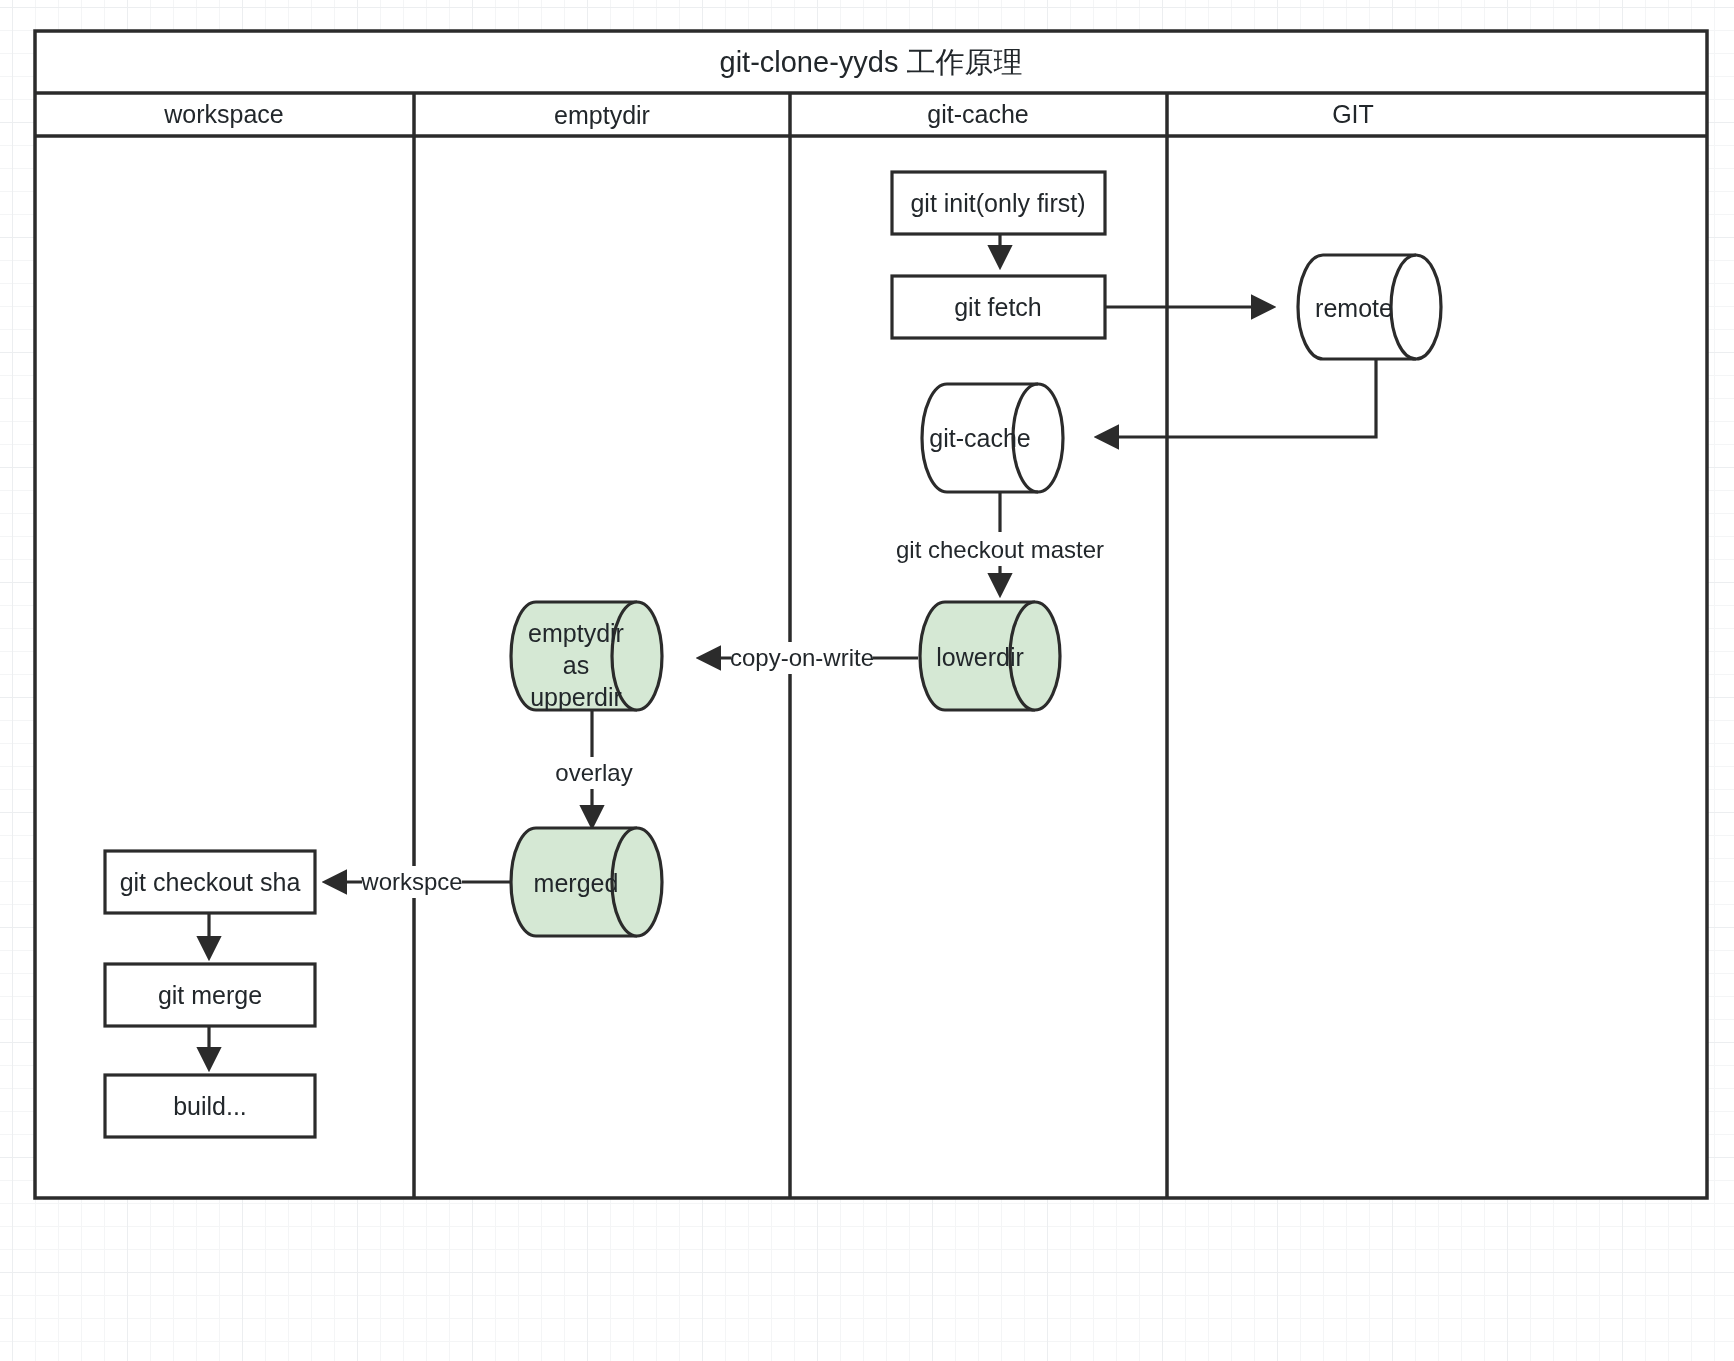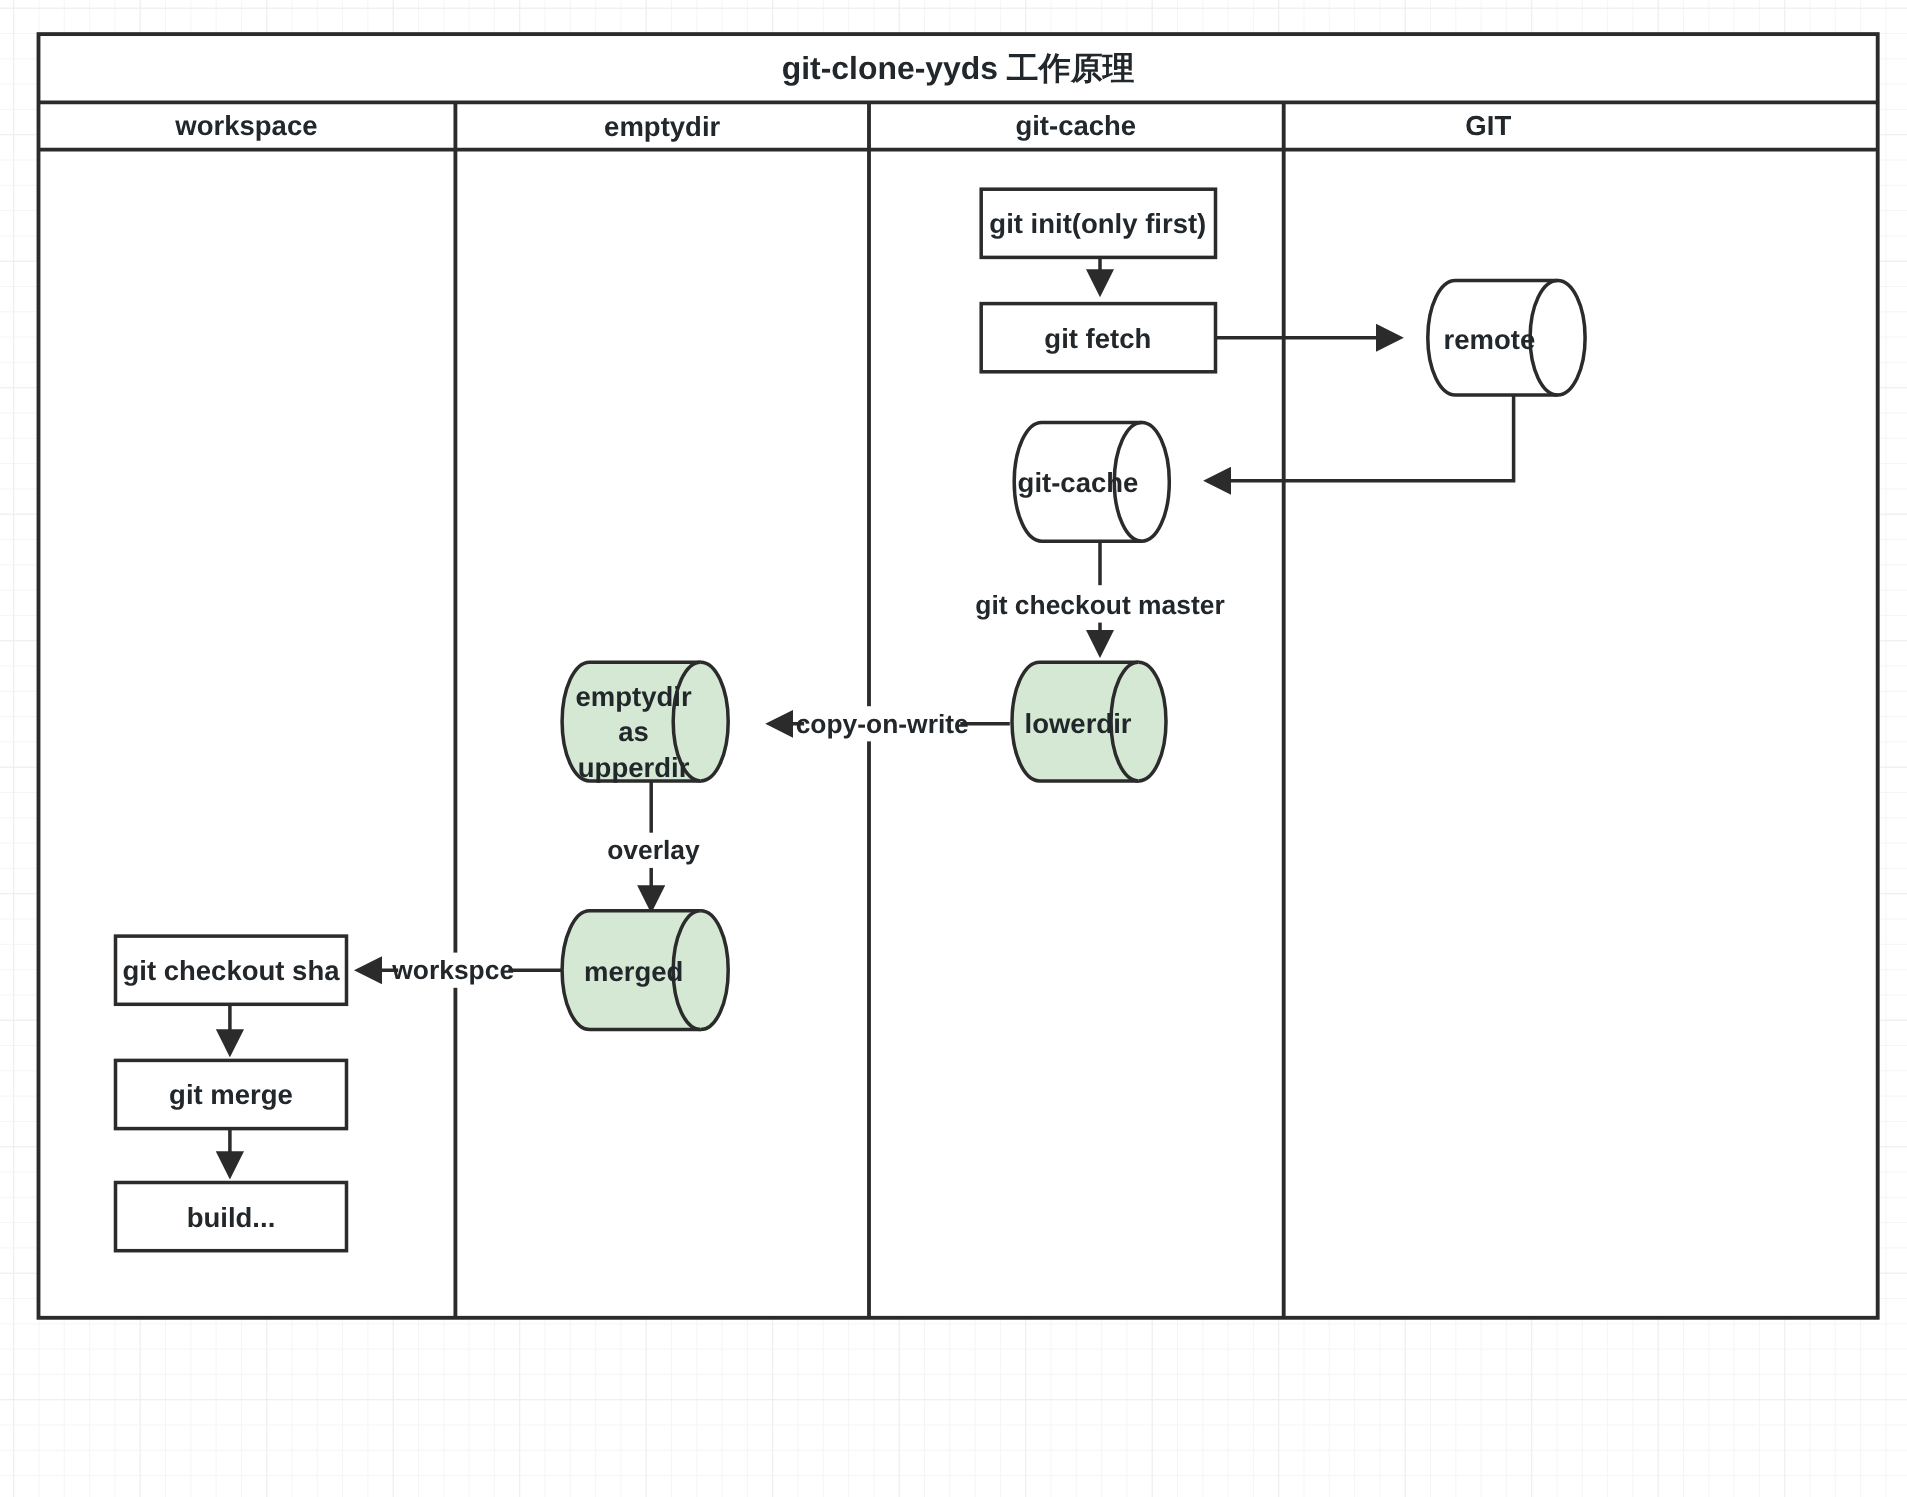--- a/index.html
+++ b/index.html
@@ -14,21 +14,20 @@
     background-color: #ffffff;
     background-image:
       linear-gradient(to right, #eceef0 1px, transparent 1px),
       linear-gradient(to bottom, #eceef0 1px, transparent 1px),
       linear-gradient(to right, #f4f5f6 1px, transparent 1px),
       linear-gradient(to bottom, #f4f5f6 1px, transparent 1px);
     background-size: 115px 115px, 115px 115px, 23px 23px, 23px 23px;
     background-position: 12px 7px, 12px 7px, 12px 7px, 12px 7px;
     overflow: hidden;
     font-family: "Liberation Sans", sans-serif;
-    font-weight: bold;
   }
   #diagram-svg {
     position: absolute;
     left: 0;
     top: 0;
     width: 1734px;
     height: 1361px;
   }
   .lbl {
     font-family: "Liberation Sans", sans-serif;

